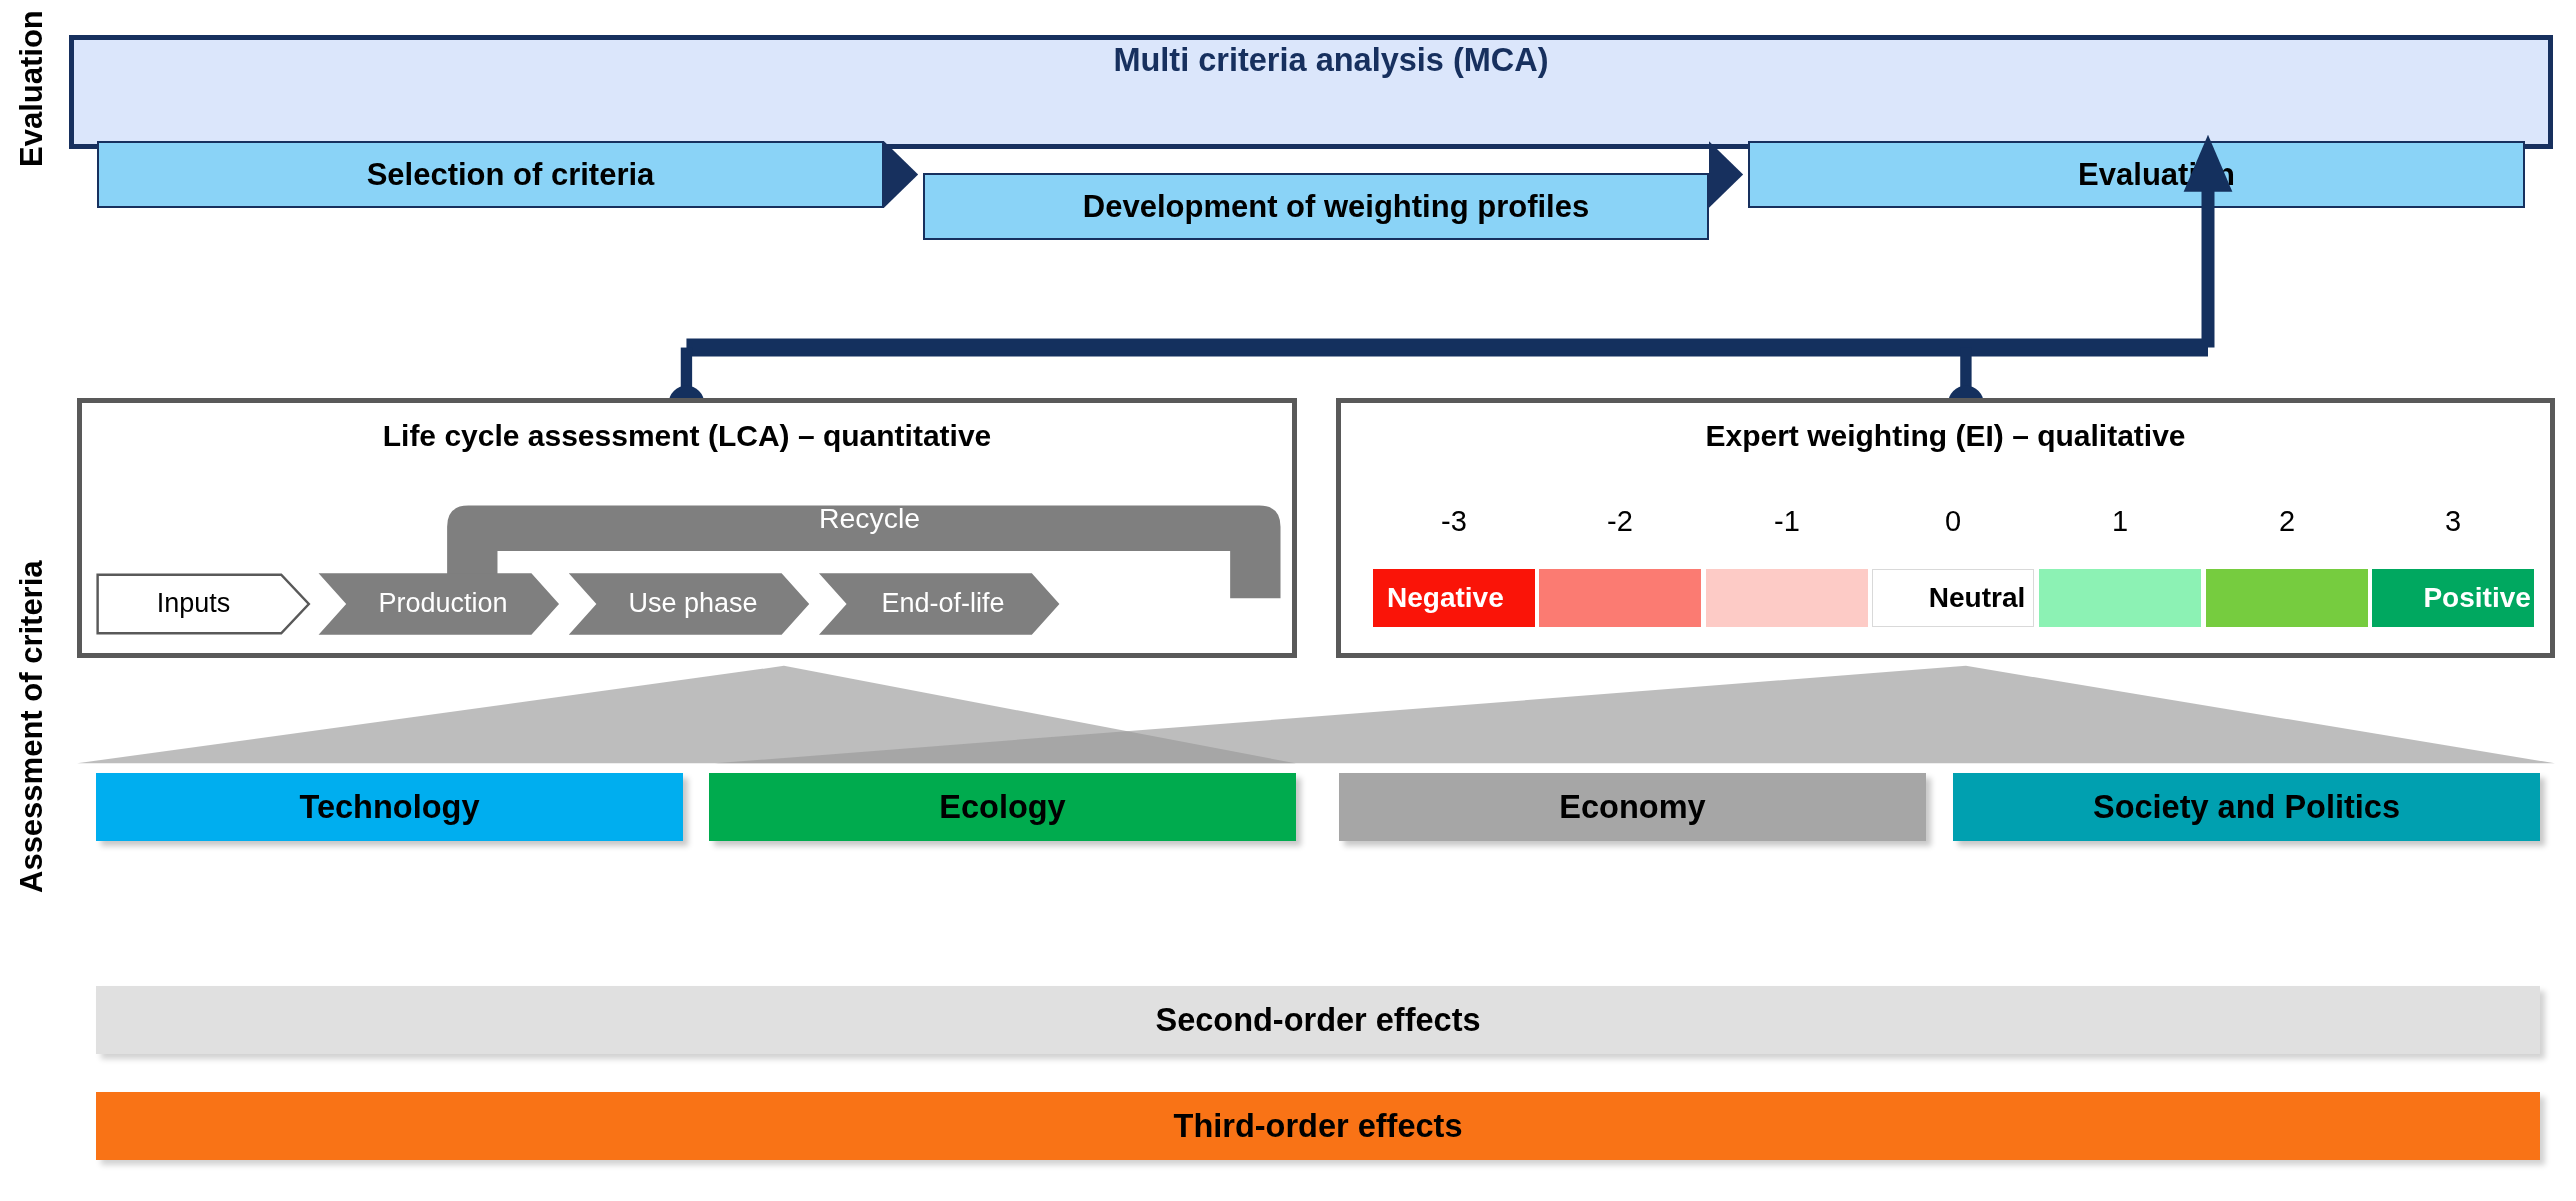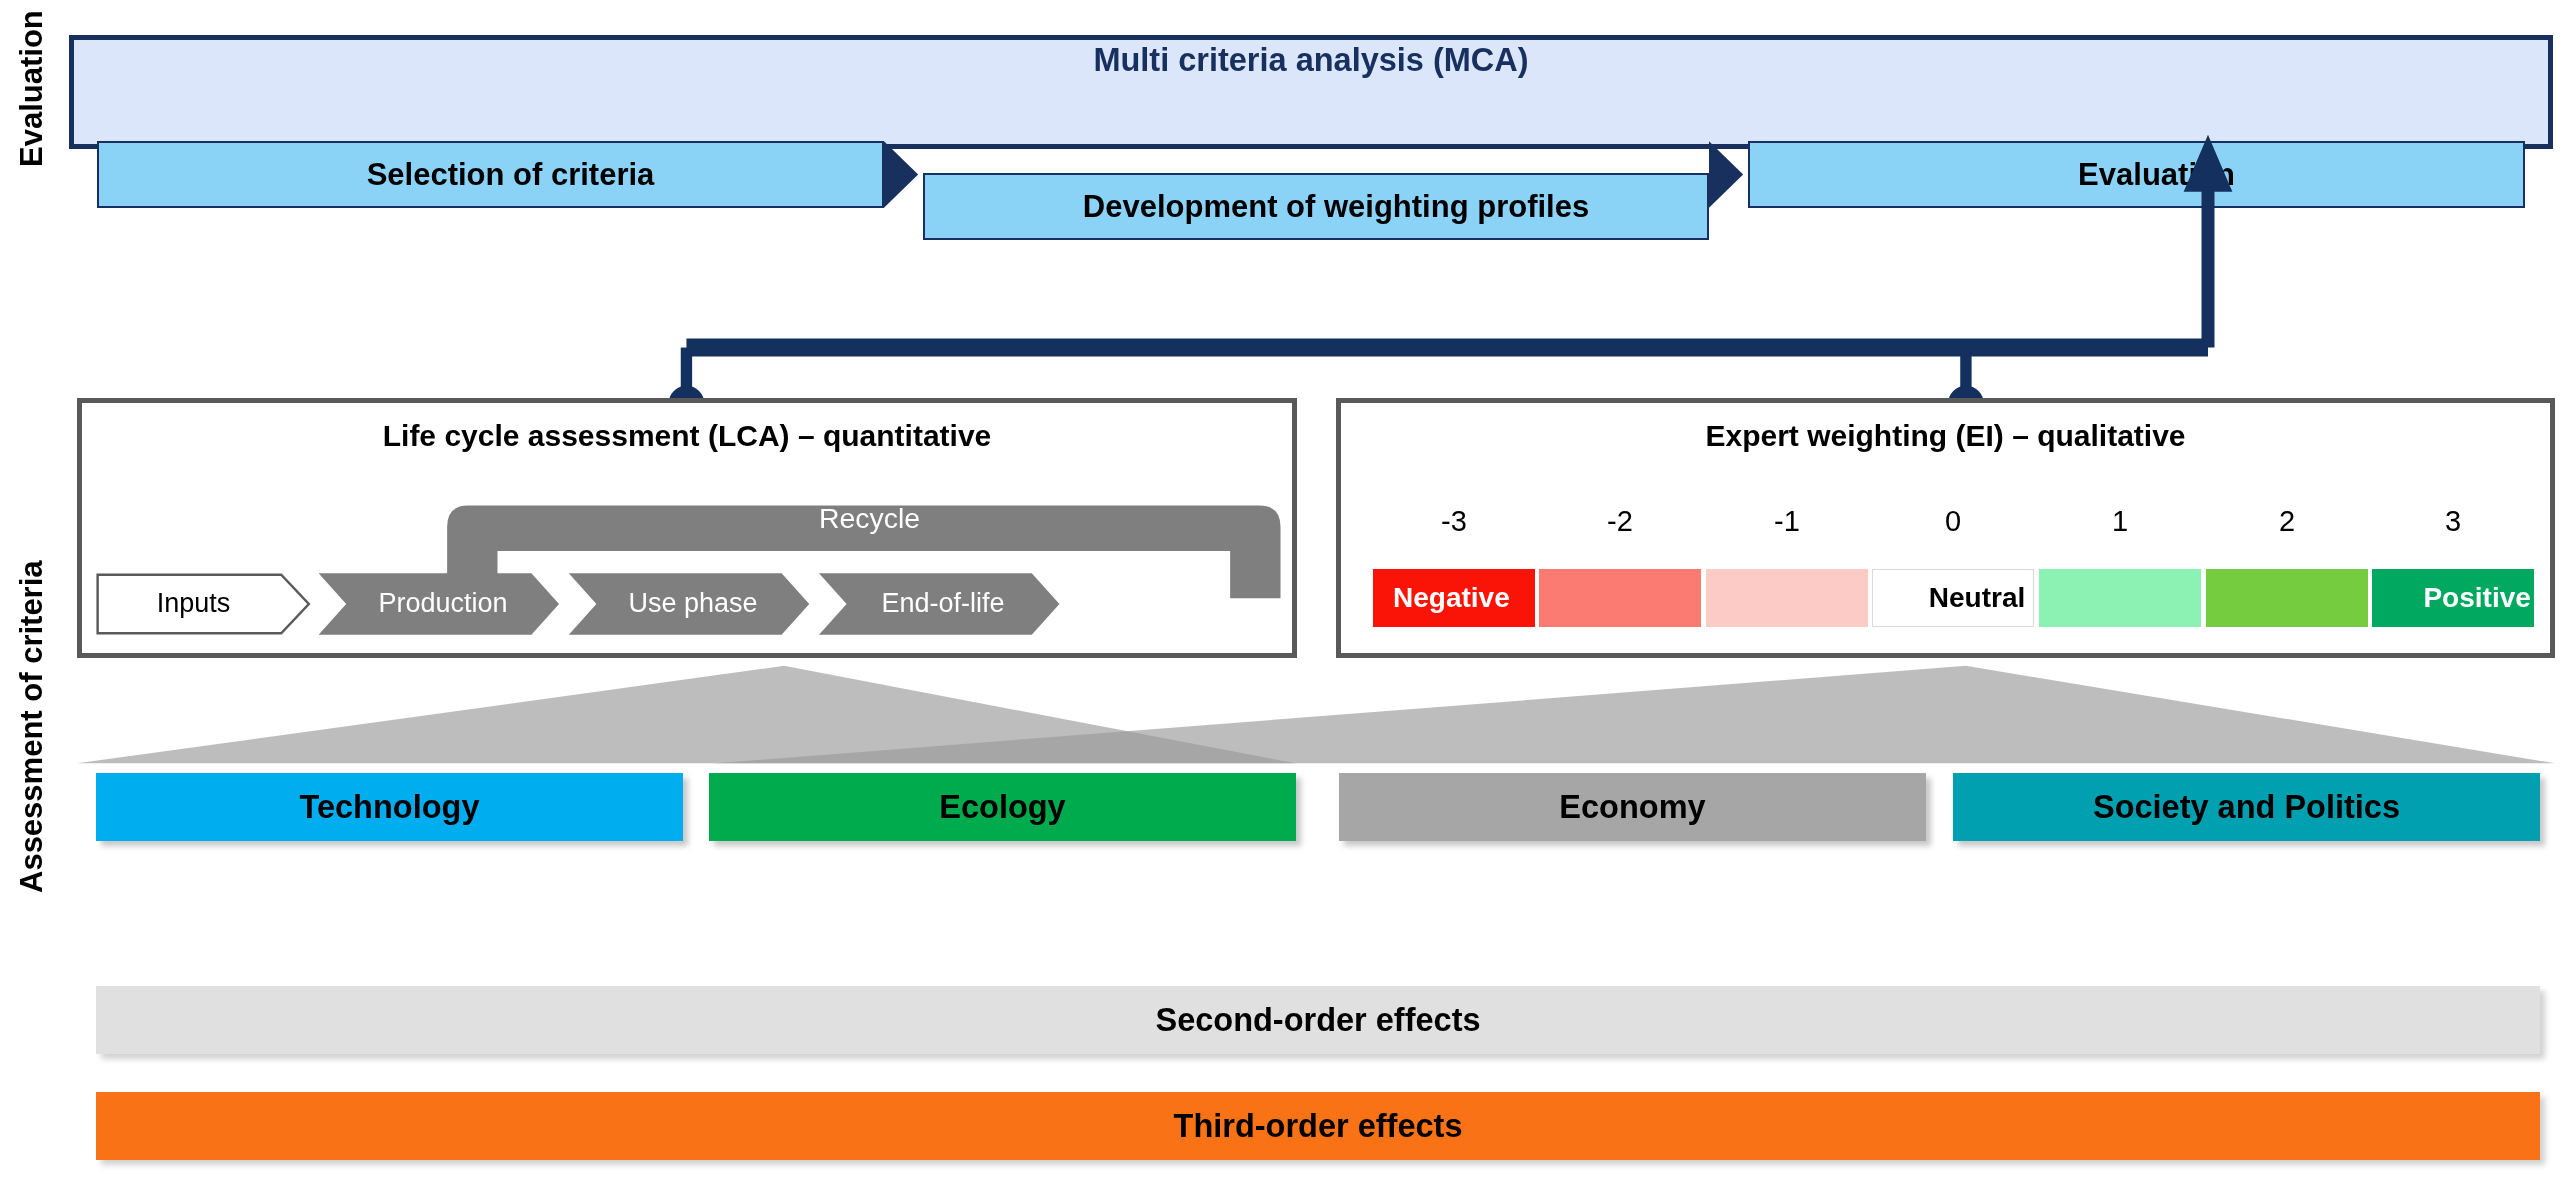--- a/index.html
+++ b/index.html
@@ -11,21 +11,21 @@
 
   
   .vlabel{position:absolute;writing-mode:vertical-rl;transform:rotate(180deg);
           font-weight:bold;color:#000;text-align:center;white-space:nowrap;
           display:flex;align-items:center;justify-content:center;}
 
   
   .mca-panel{position:absolute;left:69px;top:35px;width:2484px;height:114px;
              background:#dbe6fb;border:5.7px solid #17305e;box-sizing:border-box;}
   .mca-title{position:absolute;left:69px;top:42px;width:2484px;text-align:center;
-             font-size:32.5px;font-weight:bold;color:#17305e;}
+             font-size:32.5px;font-weight:bold;color:#17305e;padding-left:20px;}
 
   .mca-step{position:absolute;top:141px;height:67px;background:#8ad3f7;
             border:2.4px solid #17305e;box-sizing:border-box;
             display:flex;align-items:center;justify-content:center;
             font-size:31px;font-weight:bold;color:#000;padding-left:40px;}
 
   .mca-arrow{position:absolute;top:141px;width:39px;height:67px;}
 
   
   .conn{position:absolute;left:0;top:0;width:2576px;height:1201px;pointer-events:none;}
@@ -42,21 +42,21 @@
         justify-content:center;font-size:27px;color:#fff;box-sizing:border-box;}
   .chev.inputs{color:#000;}
 
   .recycle-label{position:absolute;font-size:28.4px;color:#fff;text-align:center;}
 
   
   .scale-num{position:absolute;font-size:29px;color:#000;text-align:center;
              font-weight:normal;}
   .scale-cell{position:absolute;height:58px;box-sizing:border-box;
               display:flex;align-items:center;font-size:28px;font-weight:bold;padding-left:48px;}
-  .scale-cell.lab-left{justify-content:flex-start;padding-left:20px;color:#fff;}
+  .scale-cell.lab-left{justify-content:flex-start;padding-left:14px;color:#fff;}
   .scale-cell.lab-mid{justify-content:center;color:#000;}
   .scale-cell.lab-right{justify-content:flex-end;padding-right:3.2px;color:#fff;}
 
   
   .funnels{position:absolute;left:0;top:0;width:2576px;height:1201px;}
 
   
   .cat-bar{position:absolute;height:68px;display:flex;align-items:center;
            justify-content:center;font-size:32.5px;font-weight:bold;color:#000;
            box-shadow:4.9px 4.9px 5.7px rgba(0,0,0,0.22);}

